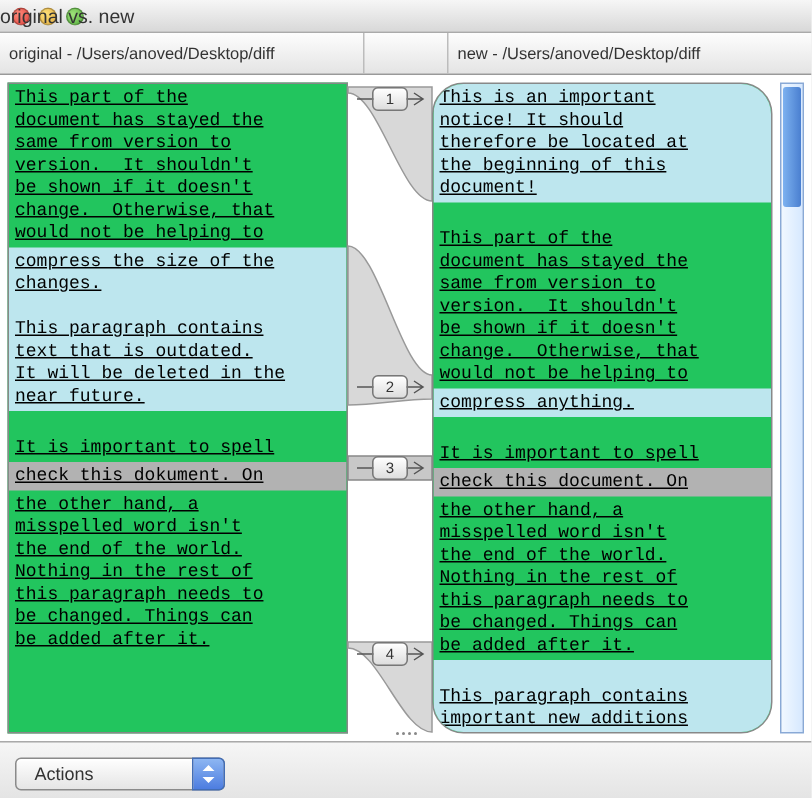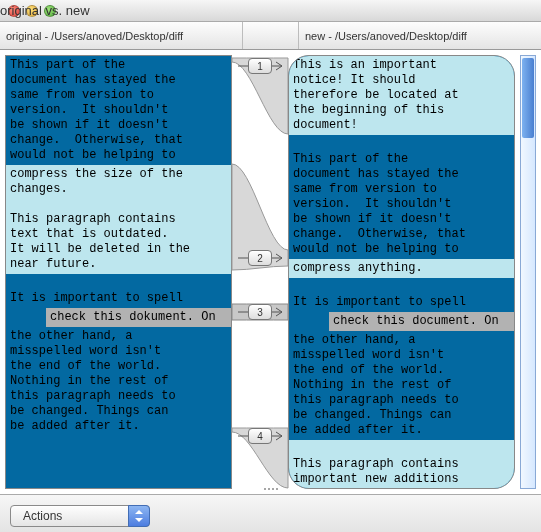--- a/index.html
+++ b/index.html
@@ -16,28 +16,28 @@
   
   
   .header-row { height: 28px; background: linear-gradient(#fdfdfd,#e4e4e4); border-bottom: 1px solid #999; display: flex; }
   .hcol { flex: 1; display: flex; align-items: center; padding-left: 6px; font-size: 11px; color: #333; border-right: 1px solid #bcbcbc; }
   .hcol:last-child { border-right: none; }
   .hgap { width: 56px; border-right: 1px solid #bcbcbc; }
   
   
   .content { position: relative; height: 444px; background: #fff; overflow: hidden; }
   .cols { display: flex; height: 100%; }
-  .panecol { flex: 1; border: 1px solid #888; margin: 5px 0 5px 5px; background: #0369a1; overflow: hidden; position: relative; }
+  .panecol { flex: 1; border: 1px solid #888; margin: 5px 0 5px 5px; background: #22c55e; overflow: hidden; position: relative; text-decoration: underline; }
   .panecol.right { margin: 5px 5px 5px 0; border-radius: 21px; }
   .gutter { width: 56px; position: relative; }
   
   
   .blk { font-family: "Courier New", monospace; font-size: 12px; line-height: 15px; padding: 2px 4px; white-space: pre-wrap; color:#000; }
   .hl { background: #bde6ee; }
-  .rowhl { background: #b2b2b2; margin-left: 40px; }
+  .rowhl { background: #b2b2b2; }
   
   
   .badge { position: absolute; left: 50%; transform: translateX(-50%); background: linear-gradient(#fff,#ddd); border: 1px solid #777; border-radius: 4px; min-width: 24px; height: 16px; display: flex; align-items: center; justify-content: center; font-size: 10px; color:#333; box-shadow: inset 0 1px 0 #fff; }
   .conn { position: absolute; left: 0; right: 0; overflow: visible; pointer-events: none; }
   
   
   .scrollcol { width: 16px; background: linear-gradient(to right,#f1f8ff,#d6e8ff); border: 1px solid #89a9d6; margin: 5px 5px 5px 0; border-radius: 0; position: relative; }
   .thumb { position:absolute; left:1px; right:1px; top:2px; height:80px; background: linear-gradient(to right,#7db2f0,#4a7fd0); border-radius: 2px; }
   
   

